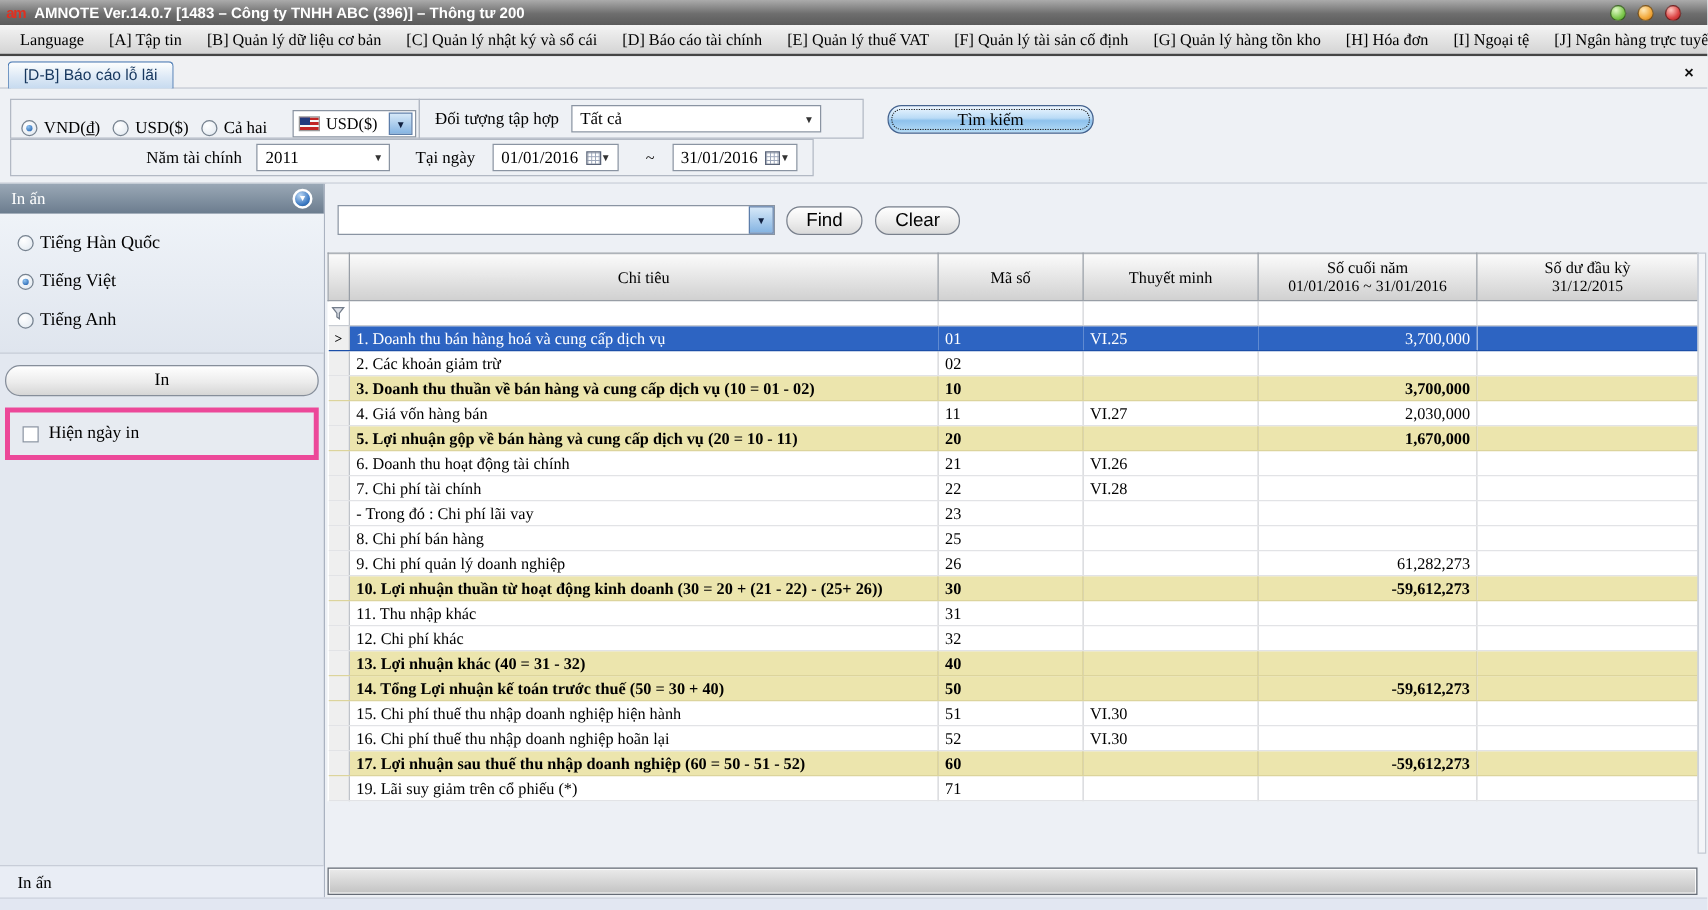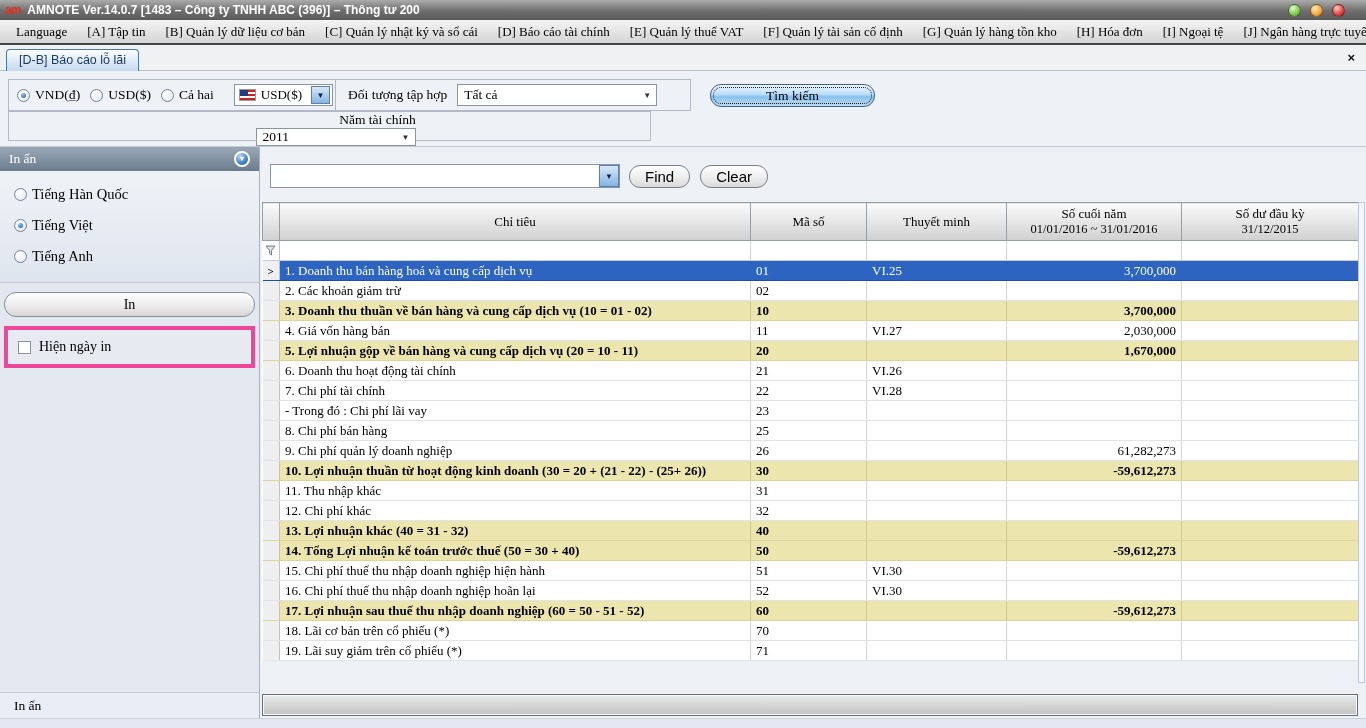--- a/index.html
+++ b/index.html
@@ -30,23 +30,23 @@
   .tab {
     margin-left:6px; padding:3px 12px 4px; position:relative; top:1px;
     border:1px solid #4a7ab4; border-bottom:none; border-radius:4px 4px 0 0;
     background:linear-gradient(#fdfefe,#dde9f6 55%,#c6daef);
     font-family:"Liberation Sans",sans-serif; font-size:12.5px; color:#17375e;
   }
   .tab-close { position:absolute; right:11px; top:5px; font-family:"Liberation Sans",sans-serif; font-weight:bold; font-size:13px; color:#101010; cursor:default; }
   
   .filterbar { height:76px; background:#eef1f5; border-bottom:1px solid #c4cad4; position:relative; }
   .fbox { position:absolute; border:1px solid #b2b9c4; display:flex; align-items:center; }
-  .box-currency { left:8px; top:8px; width:328px; height:32px; padding:0 8px; gap:6px; }
+  .box-currency { left:8px; top:8px; width:328px; height:32px; padding:0 8px; gap:6px;align-items:flex-end; }
   .box-target { left:335px; top:8px; width:356px; height:32px; padding:0 12px; }
-  .box-dates { left:8px; top:40px; width:643px; height:30px; padding:0 12px;flex-direction:column; }
+  .box-dates { left:8px; top:40px; width:643px; height:30px; padding:0 12px; }
   .radio-row { display:flex; align-items:center; gap:5px; margin-right:10px; font-size:13.5px; white-space:nowrap; }
   .radio { width:13px; height:13px; min-width:13px; border-radius:50%; border:1px solid #76828f;
            background:radial-gradient(circle at 35% 30%, #ffffff, #dfe7ef); position:relative; display:inline-block; }
   .radio.checked::after { content:""; position:absolute; inset:3px; border-radius:50%;
            background:radial-gradient(circle at 35% 30%, #90c4f2, #1858a8); }
   .flag-combo { display:flex; align-items:center; border:1px solid #8a94a2; background:#fff; height:22px; padding:2px 2px 2px 4px; gap:5px; margin-left:4px; }
   .flag { width:17px; height:12px; position:relative; border:1px solid #999;
           background:repeating-linear-gradient(#c22525 0 2px, #f6f6f6 2px 4px); }
   .flag::after { content:""; position:absolute; left:0; top:0; width:8px; height:6px; background:#223a7e; }
   .combo-arrow-btn { width:19px; height:18px; border:1px solid #5c7eaa; margin-left:4px;
@@ -416,28 +416,20 @@
           <tr class="bold">
             <td class="row-indicator"></td>
             <td>17. Lợi nhuận sau thuế thu nhập doanh nghiệp  (60 = 50 - 51 - 52)</td>
             <td>60</td>
             <td></td>
             <td class="num">-59,612,273</td>
             <td class="num"></td>
           </tr>
           <tr class="normal">
             <td class="row-indicator"></td>
-            <td>18. Lãi cơ bản trên cổ phiếu (*)</td>
-            <td>70</td>
-            <td></td>
-            <td class="num"></td>
-            <td class="num"></td>
-          </tr>
-          <tr class="normal">
-            <td class="row-indicator"></td>
             <td>19. Lãi suy giảm trên cổ phiếu (*)</td>
             <td>71</td>
             <td></td>
             <td class="num"></td>
             <td class="num"></td>
           </tr>
         </tbody>
     </table>
   </div>
 

